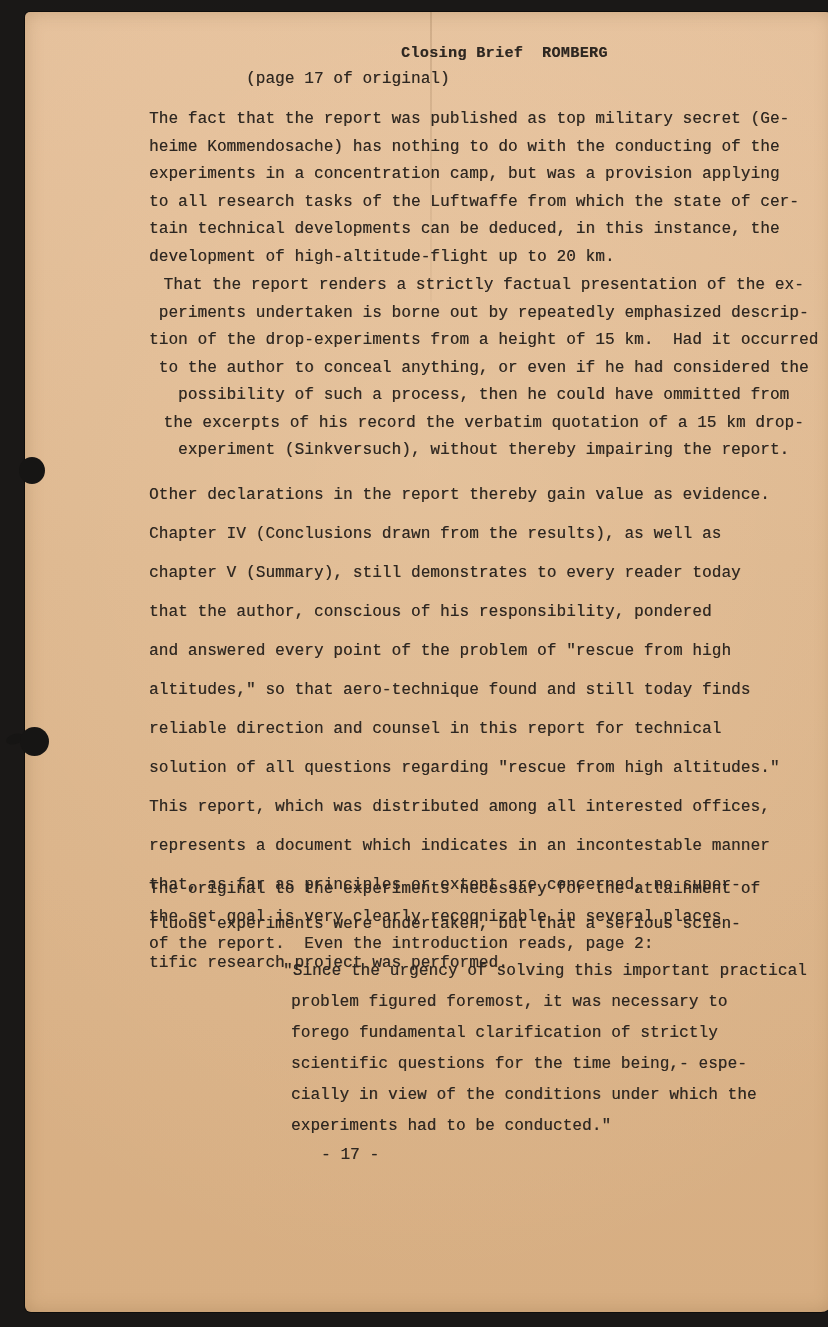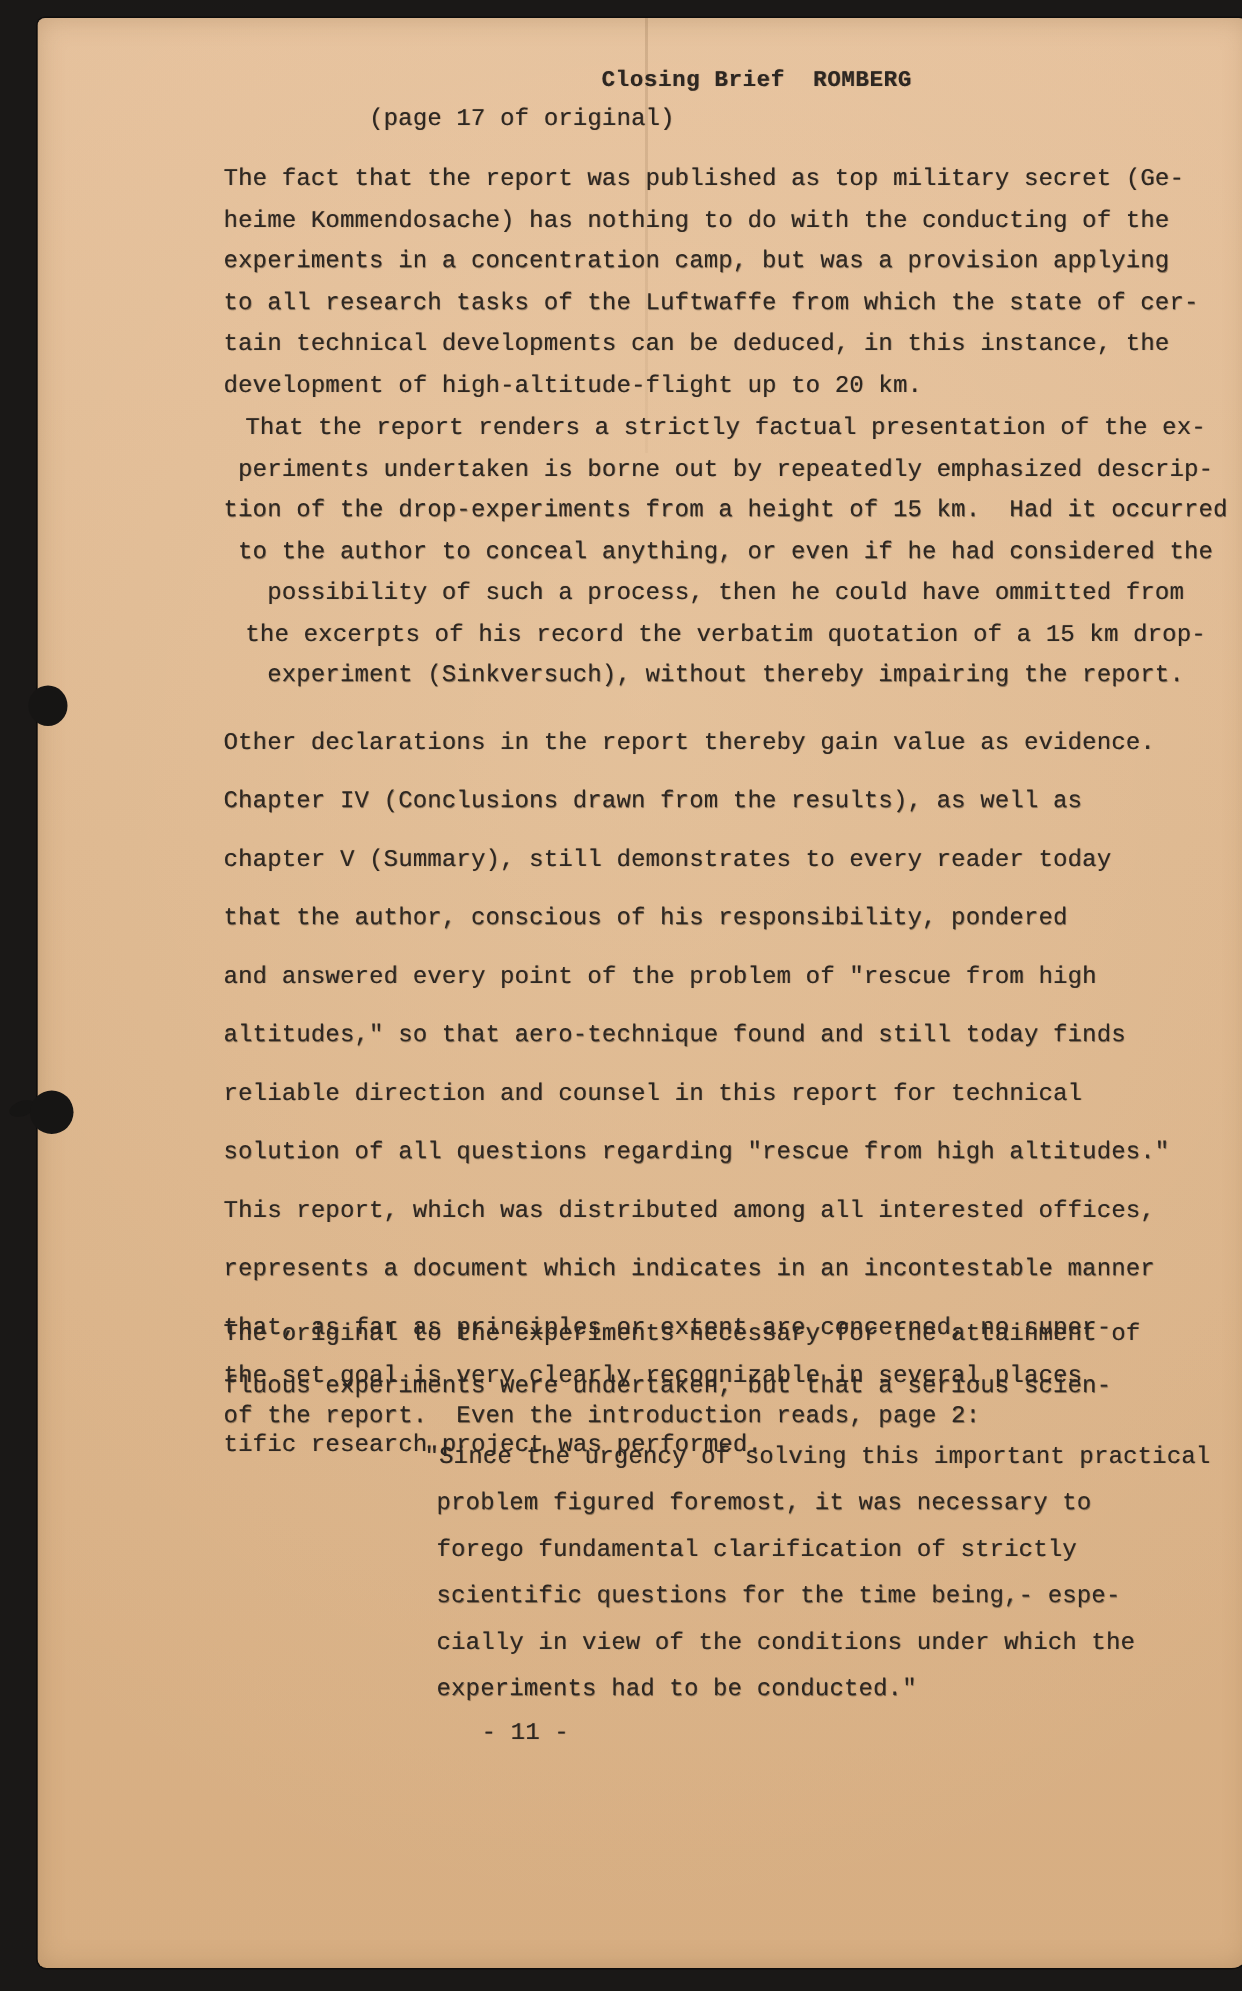--- a/index.html
+++ b/index.html
@@ -125,19 +125,19 @@
 the set goal is very clearly recognizable in several places
 of the report.  Even the introduction reads, page 2:</p>
 
     <blockquote class="typed quote">"Since the urgency of solving this important practical
 problem figured foremost, it was necessary to
 forego fundamental clarification of strictly
 scientific questions for the time being,- espe-
 cially in view of the conditions under which the
 experiments had to be conducted."</blockquote>
 
-    <div class="typed page-number">- 11 -</div>
+    <div class="typed page-number">- 17 -</div>
   </div>
 
   <div class="hole hole-top"></div>
   <div class="hole-tail"></div>
   <div class="hole hole-bottom"></div>
 </div>
 
 </body></html>

